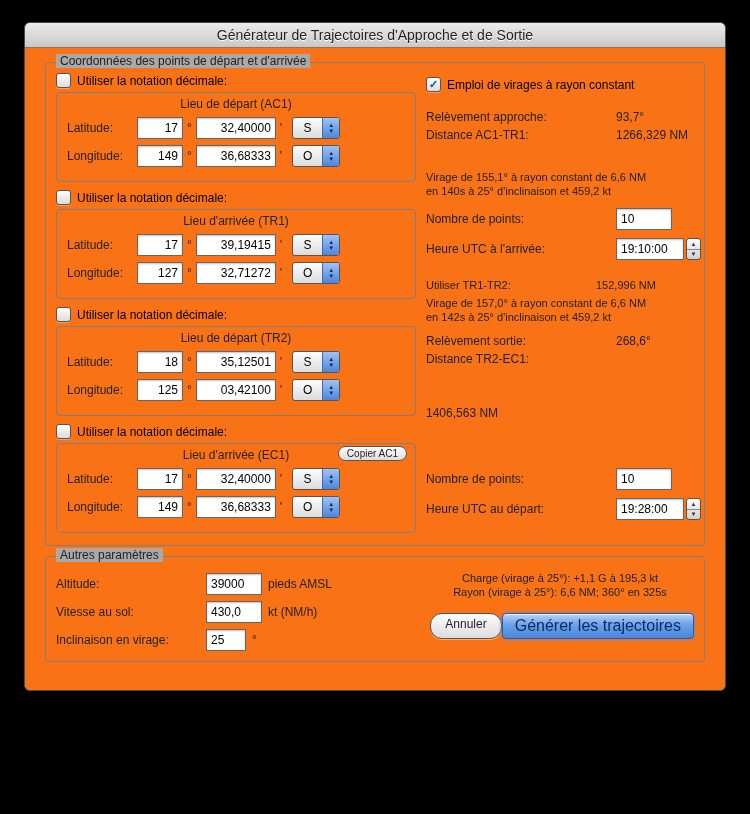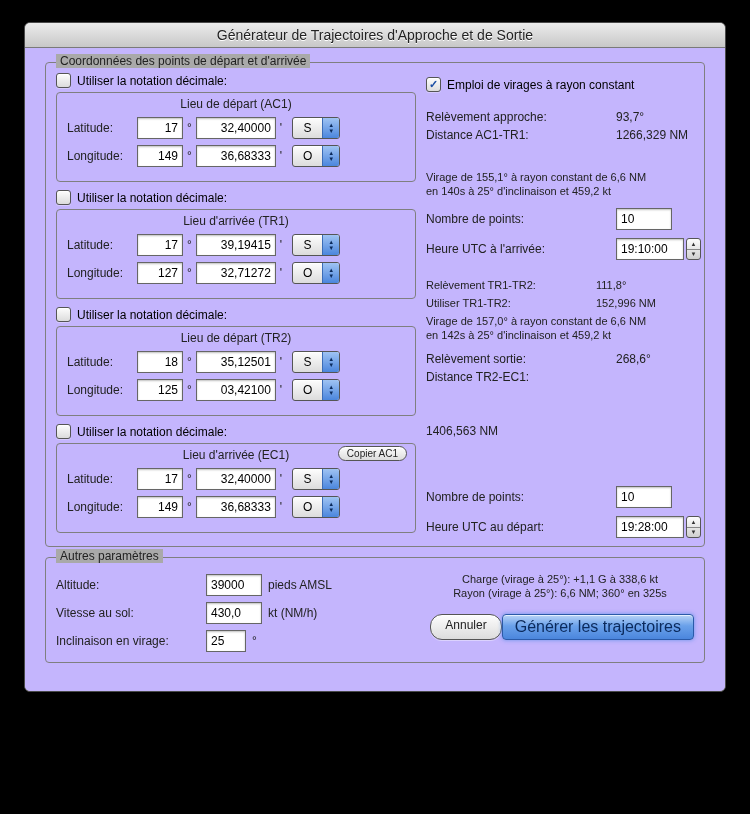--- a/index.html
+++ b/index.html
@@ -24,21 +24,21 @@
     background: linear-gradient(#ececec, #c8c8c8);
     border-bottom: 1px solid #7a7a7a;
     text-align: center;
     line-height: 24px;
     font-size: 14px;
     color: #222;
     text-shadow: 0 1px 0 #fff;
   }
   .client {
     padding: 14px 20px 18px 20px;
-    background: #c4b5fd;
+    background: #f97316;
   }
   .fieldset {
     border: 1px solid #7f7f7f;
     border-radius: 4px;
     margin-bottom: 10px;
     padding: 8px 10px 4px 10px;
     position: relative;
   }
   .legend {
     position: absolute;
@@ -427,24 +427,20 @@
             <span class="stepper-wrap">
               <input class="finput w60" style="text-align: left;" value="19:10:00">
               <span class="stepper">
                   <div>▲</div>
                   <div>▼</div>
                 </span>
             </span>
           </div>
 
           <div class="info-line info-small">
-            <span class="info-label" style="width:130px">Relèvement TR1-TR2:</span>
-            <span>111,8°</span>
-          </div>
-          <div class="info-line info-small">
             <span class="info-label" style="width:130px">Utiliser TR1-TR2:</span>
             <span>152,996 NM</span>
           </div>
           <div class="info-small">Virage de 157,0° à rayon constant de 6,6 NM</div>
           <div class="info-small" style="margin-bottom:10px;">en 142s à 25° d'inclinaison et 459,2 kt</div>
 
           <div class="info-line">
             <span class="info-label">Relèvement sortie:</span>
             <span class="info-val">268,6°</span>
           </div>
@@ -487,21 +483,21 @@
             <input class="finput w52" style="text-align: left;" value="430,0">
             <span class="unit">kt (NM/h)</span>
           </div>
           <div class="row">
             <span class="lbl">Inclinaison en virage:</span>
             <input class="finput w52" style="text-align: left; width: 30px;" value="25">
             <span class="unit">°</span>
           </div>
         </div>
         <div class="rightcol" style="padding-top:6px;">
-          <div class="info-small" style="text-align:center">Charge (virage à 25°): +1,1 G à 338,6 kt</div>
+          <div class="info-small" style="text-align:center">Charge (virage à 25°): +1,1 G à 195,3 kt</div>
           <div class="info-small" style="text-align:center">Rayon (virage à 25°): 6,6 NM; 360° en 325s</div>
           <div class="button-row">
             <span class="btn">Annuler</span>
             <span class="btn-primary">Générer les trajectoires</span>
           </div>
         </div>
       </div>
     </div>
 
   </div>

